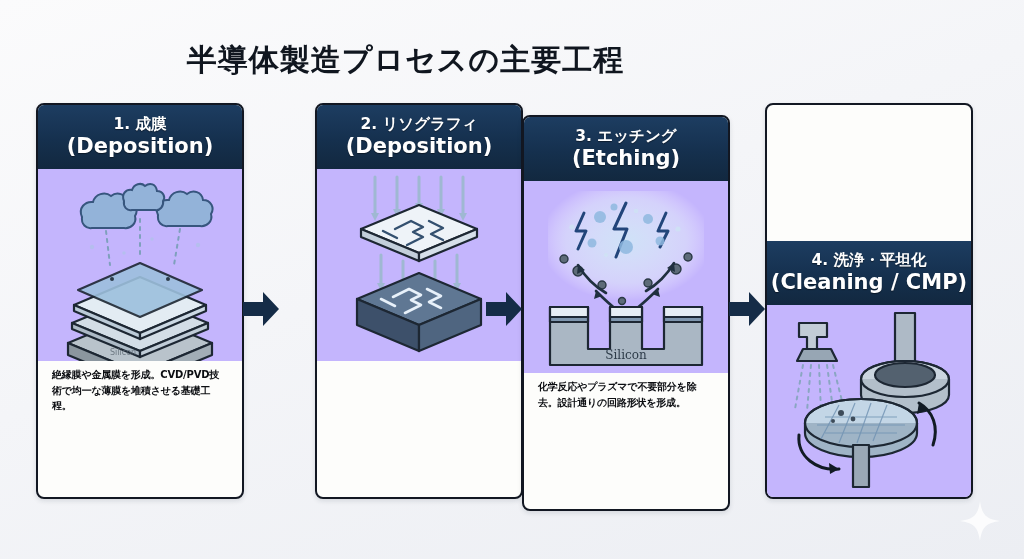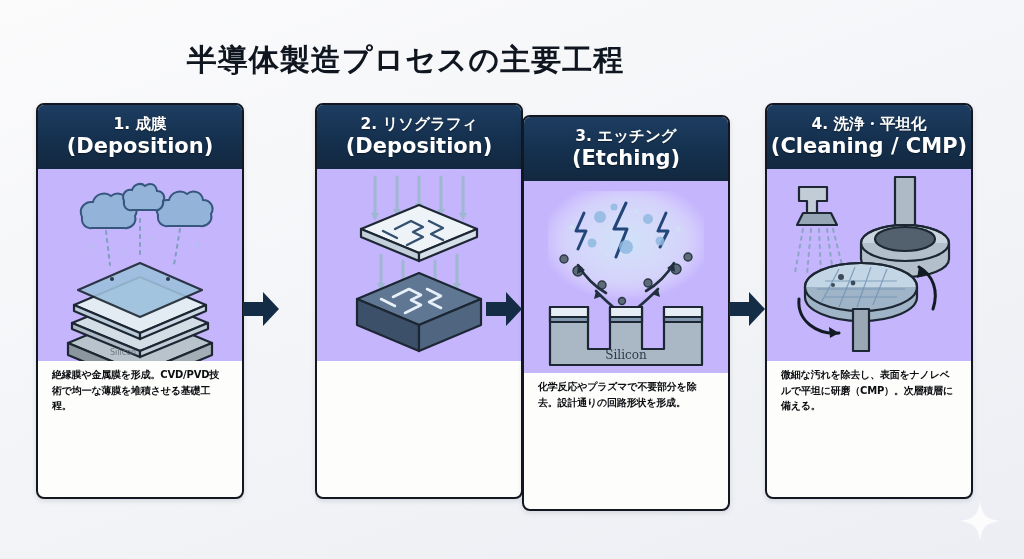--- a/index.html
+++ b/index.html
@@ -371,21 +371,20 @@
         <g fill="none" stroke="#121b24" stroke-width="3" stroke-linecap="round">
           <path d="M30 130 C28 152 48 166 70 164"></path>
           <path d="M164 140 C170 122 164 106 150 98"></path>
         </g>
         <g fill="#121b24">
           <path d="M70 164 l-10 -6 1 11z"></path>
           <path d="M150 98 l-2 11 10 -4z"></path>
         </g>
       </svg>
     </div>
-    <div class="card-body">微細な汚れを除去し、表面をナノレベルで平坦に研磨（CMP）。次層積層に備える。</div>
   </div>
 
 </div>
 
 <div class="sparkle" style="right:22px; bottom:16px;">
   <svg width="44" height="44" viewBox="0 0 44 44">
     <path d="M22 2 C24 16 28 20 42 22 C28 24 24 28 22 42 C20 28 16 24 2 22 C16 20 20 16 22 2 Z" fill="#ffffff" opacity="0.82"></path>
   </svg>
 </div>
 

